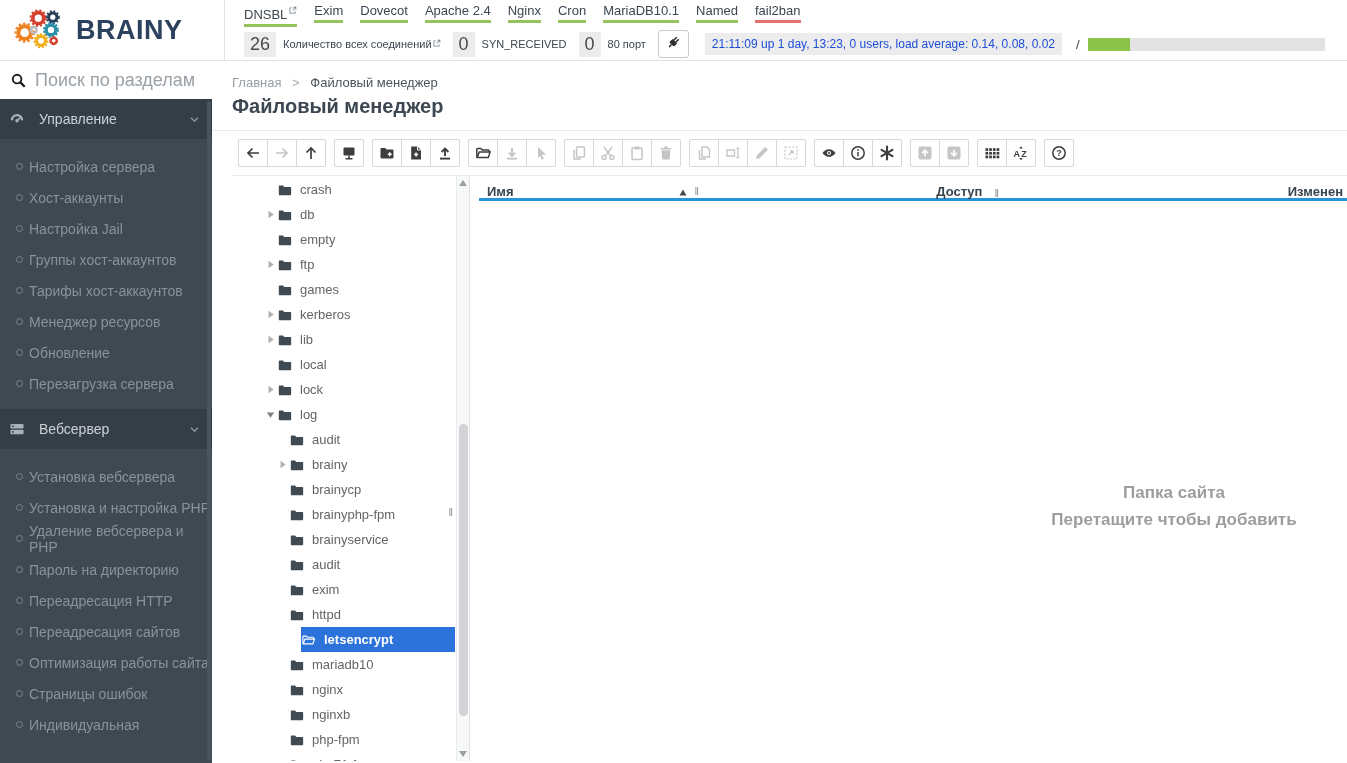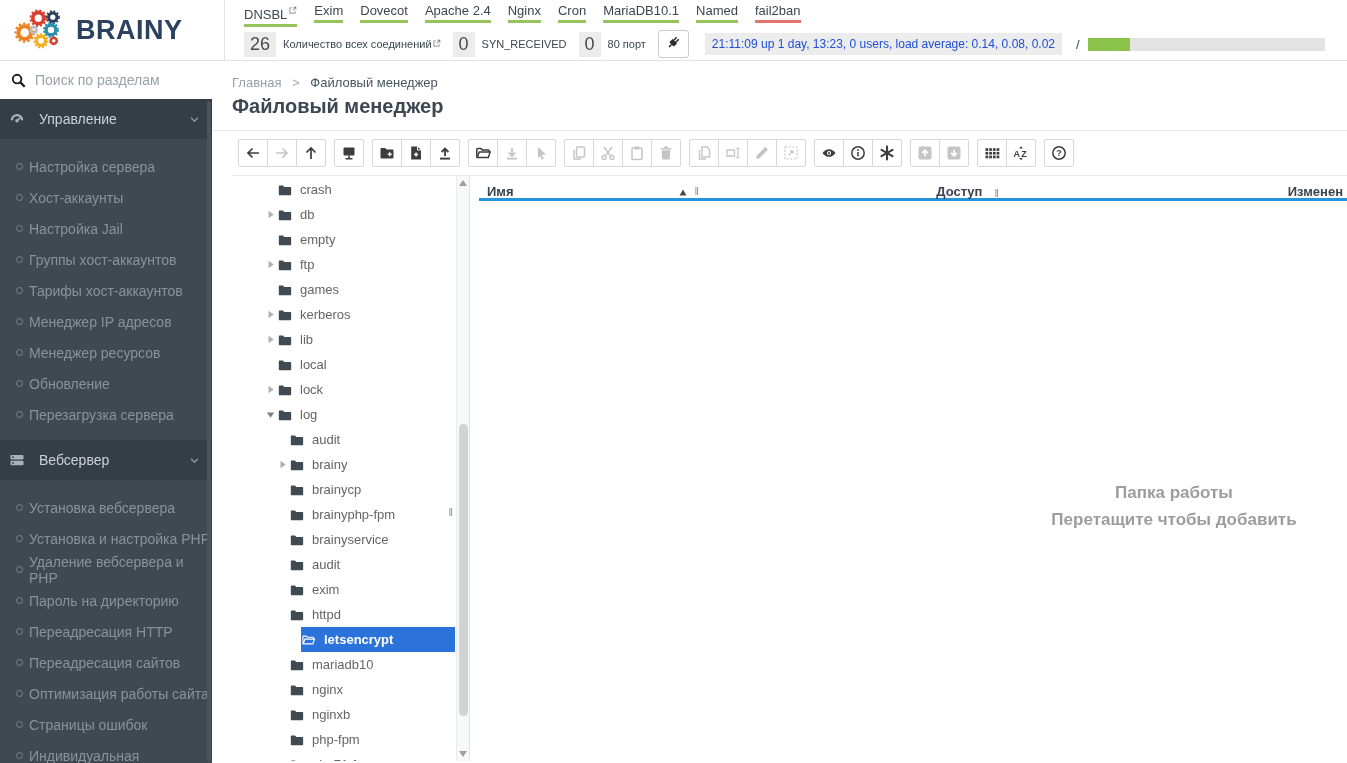--- a/index.html
+++ b/index.html
@@ -28,21 +28,21 @@
   .uptime { background:#ececec; color:#1d4ed8; font-size:12px; padding:4px 7px;
             margin-left:16px; white-space:nowrap; }
   .mount { margin-left:14px; margin-right:8px; color:#3b4650; }
   .progress { width:237px; height:13px; background:#e3e3e3; }
   .progress-fill { height:100%; background:var(--prog-green); }
 
   
   .sidebar { position:absolute; top:61px; left:0; width:212px; bottom:0; background:#3e4952; }
   .search-row { height:38px; background:#fff; display:flex; align-items:center; padding:0 11px; gap:9px; }
   .search-row .sicon { color:#1c1c1c; display:flex; }
-  .search-input { border:none; outline:none; font-size:14px; color:#333; width:100%; background:transparent;
+  .search-input { border:none; outline:none; font-size:18px; color:#333; width:100%; background:transparent;
                   font-family:"Liberation Sans", sans-serif; }
   .search-input::placeholder { color:#9aa1a7; }
   .section-header { height:40px; background:#343e47; color:#ccd1d6; display:flex; align-items:center;
                     padding:0 12px 0 9px; gap:14px; font-size:14px; cursor:pointer; }
   .section-header .shicon { color:#a9b1b8; display:flex; }
   .section-header .chev { margin-left:auto; color:#8a939b; display:flex; }
   .section-items { padding:12px 0 10px; }
   .side-item { display:flex; align-items:center; height:31px; padding-left:29px; position:relative;
                color:#8a9299; font-size:14px; cursor:pointer; text-decoration:none; }
   .side-item::before { content:''; position:absolute; left:16px; top:12px; width:5px; height:5px;
@@ -201,21 +201,20 @@
               <polyline points="3,5.5 8,10.5 13,5.5" fill="none" stroke="currentColor" stroke-width="2.2"></polyline>
             </svg>
           </span>
         </div>
         <div class="section-items">
           <a class="side-item">Настройка сервера</a>
           <a class="side-item">Хост-аккаунты</a>
           <a class="side-item">Настройка Jail</a>
           <a class="side-item">Группы хост-аккаунтов</a>
           <a class="side-item">Тарифы хост-аккаунтов</a>
-          <a class="side-item">Менеджер IP адресов</a>
           <a class="side-item">Менеджер ресурсов</a>
           <a class="side-item">Обновление</a>
           <a class="side-item">Перезагрузка сервера</a>
         </div>
         <div class="section-header">
           <span class="shicon">
             <svg width="16" height="16" viewBox="0 0 16 16">
               <rect x="1.5" y="3" width="13" height="4.4" rx="0.8" fill="currentColor"></rect>
               <rect x="1.5" y="8.8" width="13" height="4.4" rx="0.8" fill="currentColor"></rect>
               <circle cx="4" cy="5.2" r="0.9" fill="#343e47"></circle>
@@ -818,20 +817,20 @@
           <div class="th th-access">
             <span>Доступ</span>
             <span class="rsz">‖</span>
           </div>
           <div class="th th-modified">
             <span>Изменен</span>
           </div>
         </div>
         <div class="tbody">
           <div class="empty">
-            <div>Папка работы</div>
+            <div>Папка сайта</div>
             <div>Перетащите чтобы добавить</div>
           </div>
         </div>
       </div>
     </div>
   </main>
 </div>
 
 </body></html>

